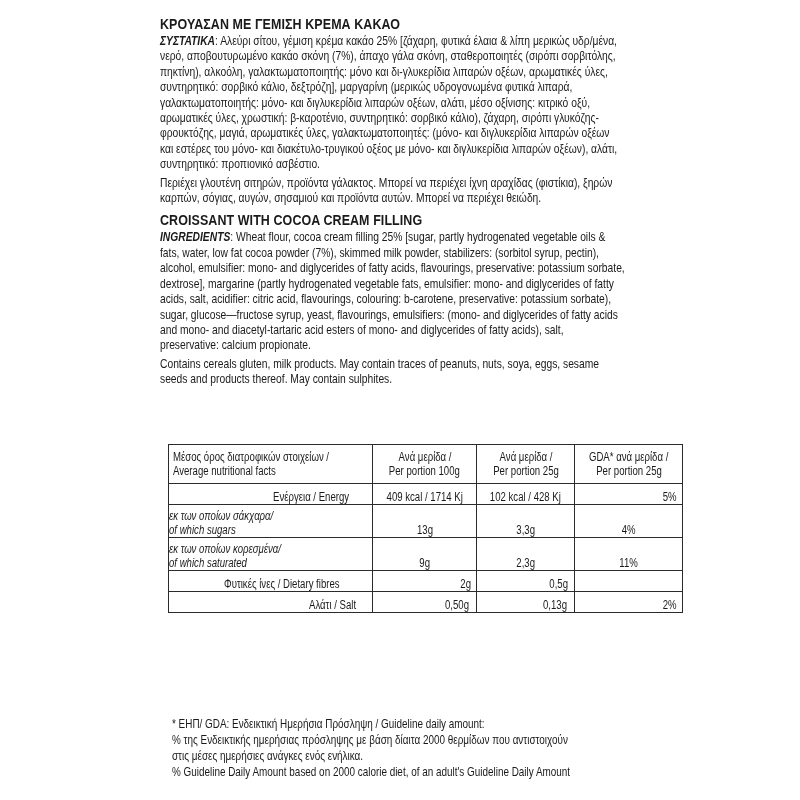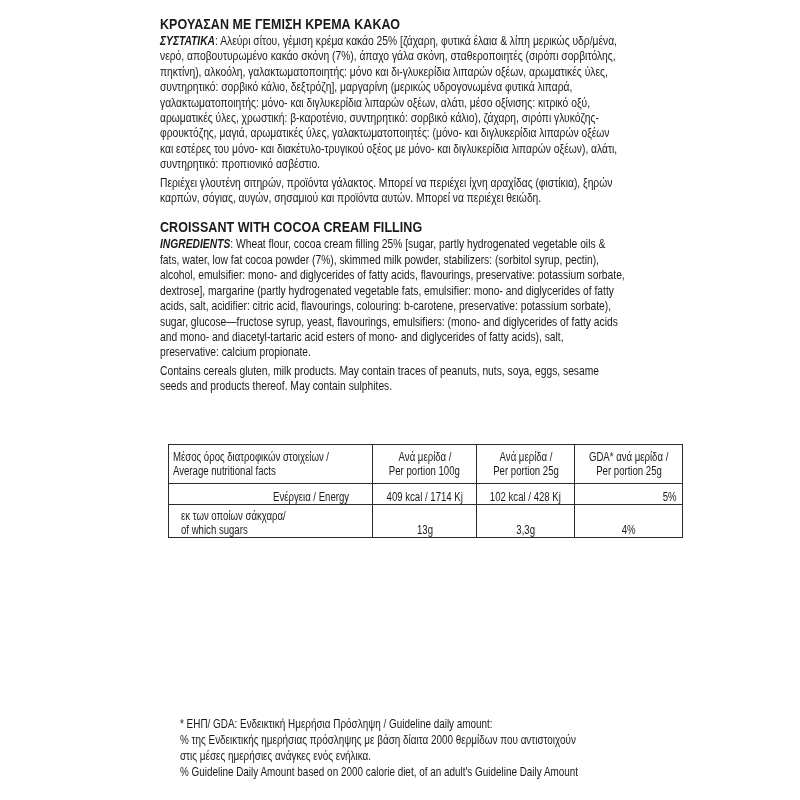--- a/index.html
+++ b/index.html
@@ -5,34 +5,34 @@
     html, body { margin: 0; padding: 0; background: #ffffff; }
     body { width: 800px; height: 800px; position: relative; overflow: hidden;
            font-family: "Liberation Sans", "DejaVu Sans", sans-serif; color: #1a1a1a; }
     .label { position: absolute; left: 160px; top: 14px; width: 465px; }
     .title { font-size: 14.5px; font-weight: bold; letter-spacing: 0.1px; margin: 0; line-height: 20px;
              transform: scaleX(0.86); transform-origin: left; white-space: nowrap; }
     .para { font-size: 12.4px; line-height: 15.4px; margin: 0;
             transform: scaleX(0.83); transform-origin: left top; width: 560px; }
     .para + .para { margin-top: 3px; }
     .ing-key { font-style: italic; font-weight: bold; }
-    .section2 { margin-top: 11px; }
+    .section2 { margin-top: 4px; }
     table.nut { position: absolute; left: 168px; top: 444px; width: 463px; border-collapse: collapse;
                 font-size: 12px; }
     table.nut td { border: 1.3px solid #2b2b2b; padding: 0 4px; line-height: 14px; vertical-align: bottom; }
     table.nut td .c { display: inline-block; transform: scaleX(0.8); transform-origin: left; white-space: nowrap; }
     table.nut td.num { text-align: center; margin-top: 7px; }
     table.nut td.num .c { transform-origin: center; }
     table.nut tr.head td { height: 38px; vertical-align: middle; }
     table.nut tr.head td.num { text-align: center; }
     table.nut tr.r1 td { height: 20px; text-align: right; }
     table.nut tr.r2 td { height: 32px; }
-    table.nut tr.sub .lbl { padding-left: 12px; }
+    table.nut tr.sub .lbl { padding-left: 0; font-style: italic; }
     col.c1 { width: 187px; } col.c2 { width: 97px; } col.c3 { width: 85px; } col.c4 { width: 94px; }
-    .foot { position: absolute; left: 180px; top: 716px; width: 600px; }
+    .foot { position: absolute; left: 172px; top: 716px; width: 600px; }
     .foot p { font-size: 12.4px; line-height: 16px; margin: 0; transform: scaleX(0.8); transform-origin: left; white-space: nowrap; }
   </style>
 </head>
 <body>
 
 <div class="label">
   <section>
     <h1 class="title">ΚΡΟΥΑΣΑΝ ΜΕ ΓΕΜΙΣΗ ΚΡΕΜΑ ΚΑΚΑΟ</h1>
     <p class="para"><span class="ing-key">ΣΥΣΤΑΤΙΚΑ</span><span>: Αλεύρι σίτου, γέμιση κρέμα κακάο 25% [ζάχαρη, φυτικά έλαια &amp; λίπη μερικώς υδρ/μένα, νερό, αποβουτυρωμένο κακάο σκόνη (7%), άπαχο γάλα σκόνη, σταθεροποιητές (σιρόπι σορβιτόλης, πηκτίνη), αλκοόλη, γαλακτωματοποιητής: μόνο και δι-γλυκερίδια λιπαρών οξέων, αρωματικές ύλες, συντηρητικό: σορβικό κάλιο, δεξτρόζη], μαργαρίνη (μερικώς υδρογονωμένα φυτικά λιπαρά, γαλακτωματοποιητής: μόνο- και διγλυκερίδια λιπαρών οξέων, αλάτι, μέσο οξίνισης: κιτρικό οξύ, αρωματικές ύλες, χρωστική: β-καροτένιο, συντηρητικό: σορβικό κάλιο), ζάχαρη, σιρόπι γλυκόζης-φρουκτόζης, μαγιά, αρωματικές ύλες, γαλακτωματοποιητές: (μόνο- και διγλυκερίδια λιπαρών οξέων και εστέρες του μόνο- και διακέτυλο-τρυγικού οξέος με μόνο- και διγλυκερίδια λιπαρών οξέων), αλάτι, συντηρητικό: προπιονικό ασβέστιο.</span></p>
     <p class="para">Περιέχει γλουτένη σιτηρών, προϊόντα γάλακτος. Μπορεί να περιέχει ίχνη αραχίδας (φιστίκια), ξηρών καρπών, σόγιας, αυγών, σησαμιού και προϊόντα αυτών. Μπορεί να περιέχει θειώδη.</p>
@@ -65,20 +65,38 @@
         <td class="num"><span class="c">409 kcal / 1714 Kj</span></td>
         <td class="num"><span class="c">102 kcal / 428 Kj</span></td>
         <td class="num"><span class="c">5%</span></td>
       </tr>
       <tr class="r2 sub">
         <td class="lbl"><span class="c">εκ των οποίων σάκχαρα/</span><br><span class="c">of which sugars</span></td>
         <td class="num"><span class="c">13g</span></td>
         <td class="num"><span class="c">3,3g</span></td>
         <td class="num"><span class="c">4%</span></td>
       </tr>
+      <tr class="r2 sub">
+        <td class="lbl"><span class="c">εκ των οποίων κορεσμένα/</span><br><span class="c">of which saturated</span></td>
+        <td class="num"><span class="c">9g</span></td>
+        <td class="num"><span class="c">2,3g</span></td>
+        <td class="num"><span class="c">11%</span></td>
+      </tr>
+      <tr class="r1">
+        <td class="lbl"><span class="c">Φυτικές ίνες / Dietary fibres</span></td>
+        <td class="num"><span class="c">2g</span></td>
+        <td class="num"><span class="c">0,5g</span></td>
+        <td class="num"><span class="c"></span></td>
+      </tr>
+      <tr class="r1">
+        <td class="lbl"><span class="c">Αλάτι / Salt</span></td>
+        <td class="num"><span class="c">0,50g</span></td>
+        <td class="num"><span class="c">0,13g</span></td>
+        <td class="num"><span class="c">2%</span></td>
+      </tr>
     </tbody>
 </table>
 
 <div class="foot">
   <p>* ΕΗΠ/ GDA: Ενδεικτική Ημερήσια Πρόσληψη / Guideline daily amount:</p>
   <p>% της Ενδεικτικής ημερήσιας πρόσληψης με βάση δίαιτα 2000 θερμίδων που αντιστοιχούν</p>
   <p>στις μέσες ημερήσιες ανάγκες ενός ενήλικα.</p>
   <p>% Guideline Daily Amount based on 2000 calorie diet, of an adult's Guideline Daily Amount</p>
 </div>
 

